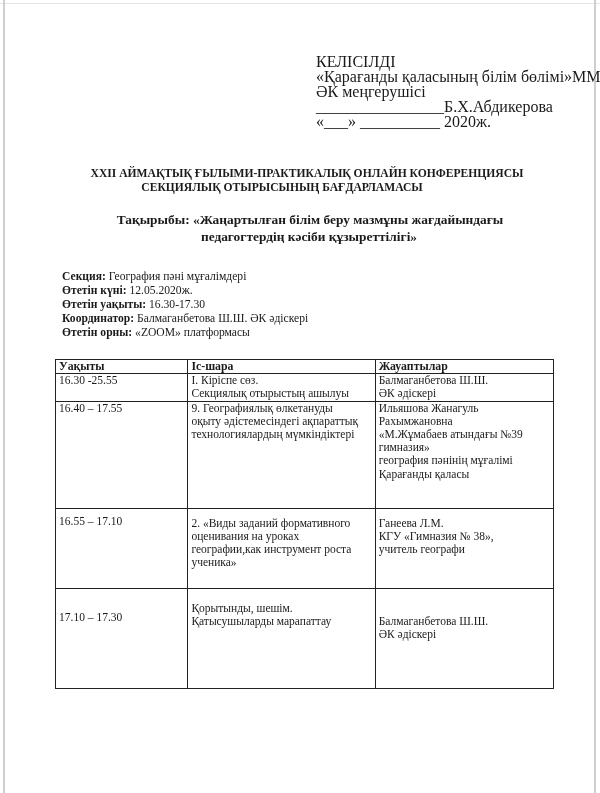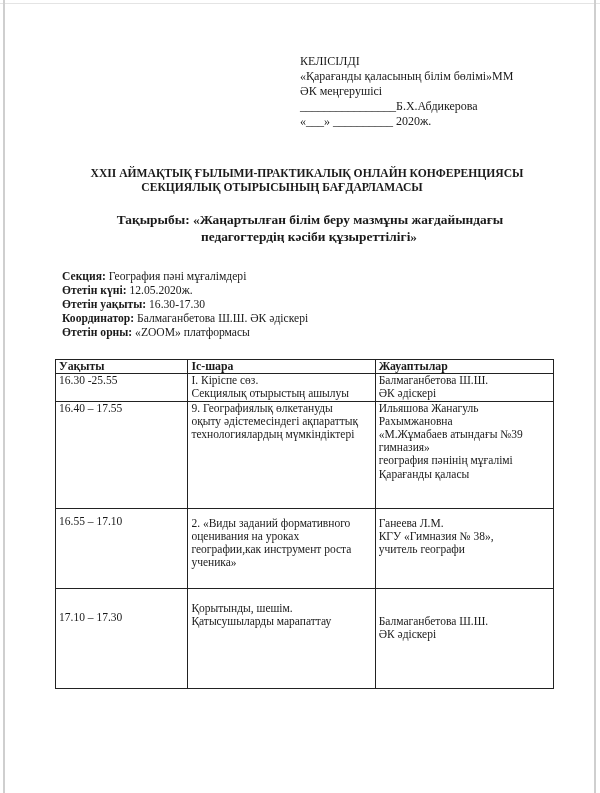--- a/index.html
+++ b/index.html
@@ -4,21 +4,21 @@
   <style>
     html, body { margin: 0; padding: 0; }
     body {
       width: 600px; height: 793px; background: #ffffff; position: relative; overflow: hidden;
       font-family: "Liberation Serif", "DejaVu Serif", serif; color: #1a1a1a;
     }
     .page-edge-left { position: absolute; left: 3px; top: 0; width: 2px; height: 793px; background: #cfcfcf; }
     .page-edge-right { position: absolute; left: 594px; top: 0; width: 2px; height: 793px; background: #cfcfcf; }
     .page-edge-top { position: absolute; left: 0; top: 3px; width: 600px; height: 1px; background: #e4e4e4; }
 
-    .approval { position: absolute; left: 300px; top: 54px; font-size: 12px; line-height: 15px; }
+    .approval { position: absolute; left: 316px; top: 54px; font-size: 16px; line-height: 15px; }
     .approval div { white-space: nowrap; }
 
     .title { position: absolute; left: 0; width: 600px; top: 167px; text-align: center; font-weight: bold; font-size: 11.6px; line-height: 14px; }
     .title .l1 { padding-left: 14px; }
     .title .l2 { padding-right: 36px; }
 
     .topic { position: absolute; left: 0; width: 600px; top: 211px; text-align: center; font-weight: bold; font-size: 13.4px; line-height: 17px; }
     .topic .l1 { padding-left: 20px; }
     .topic .l2 { padding-left: 18px; }
 

